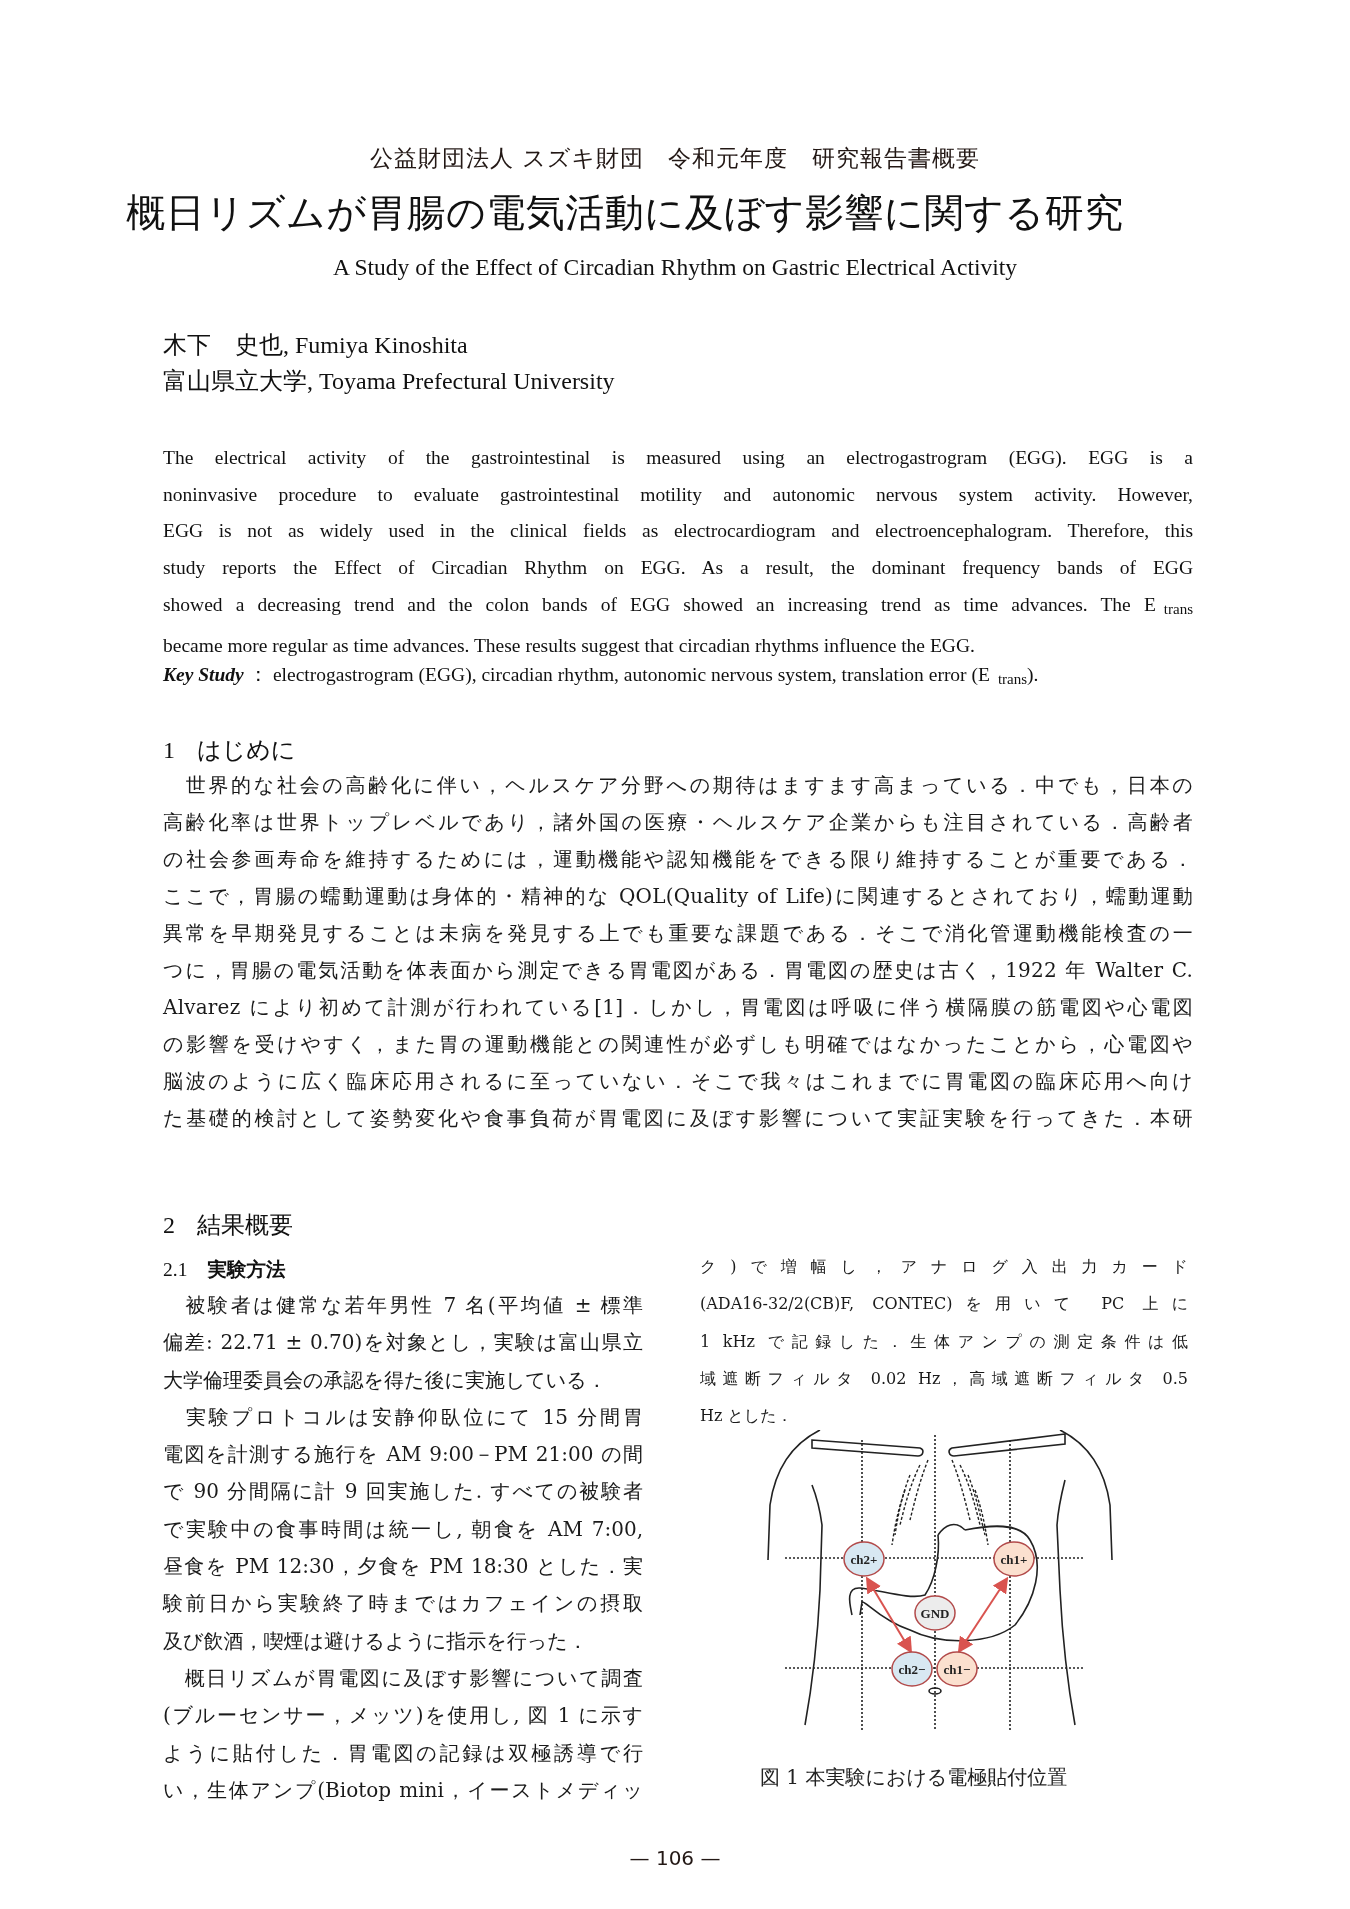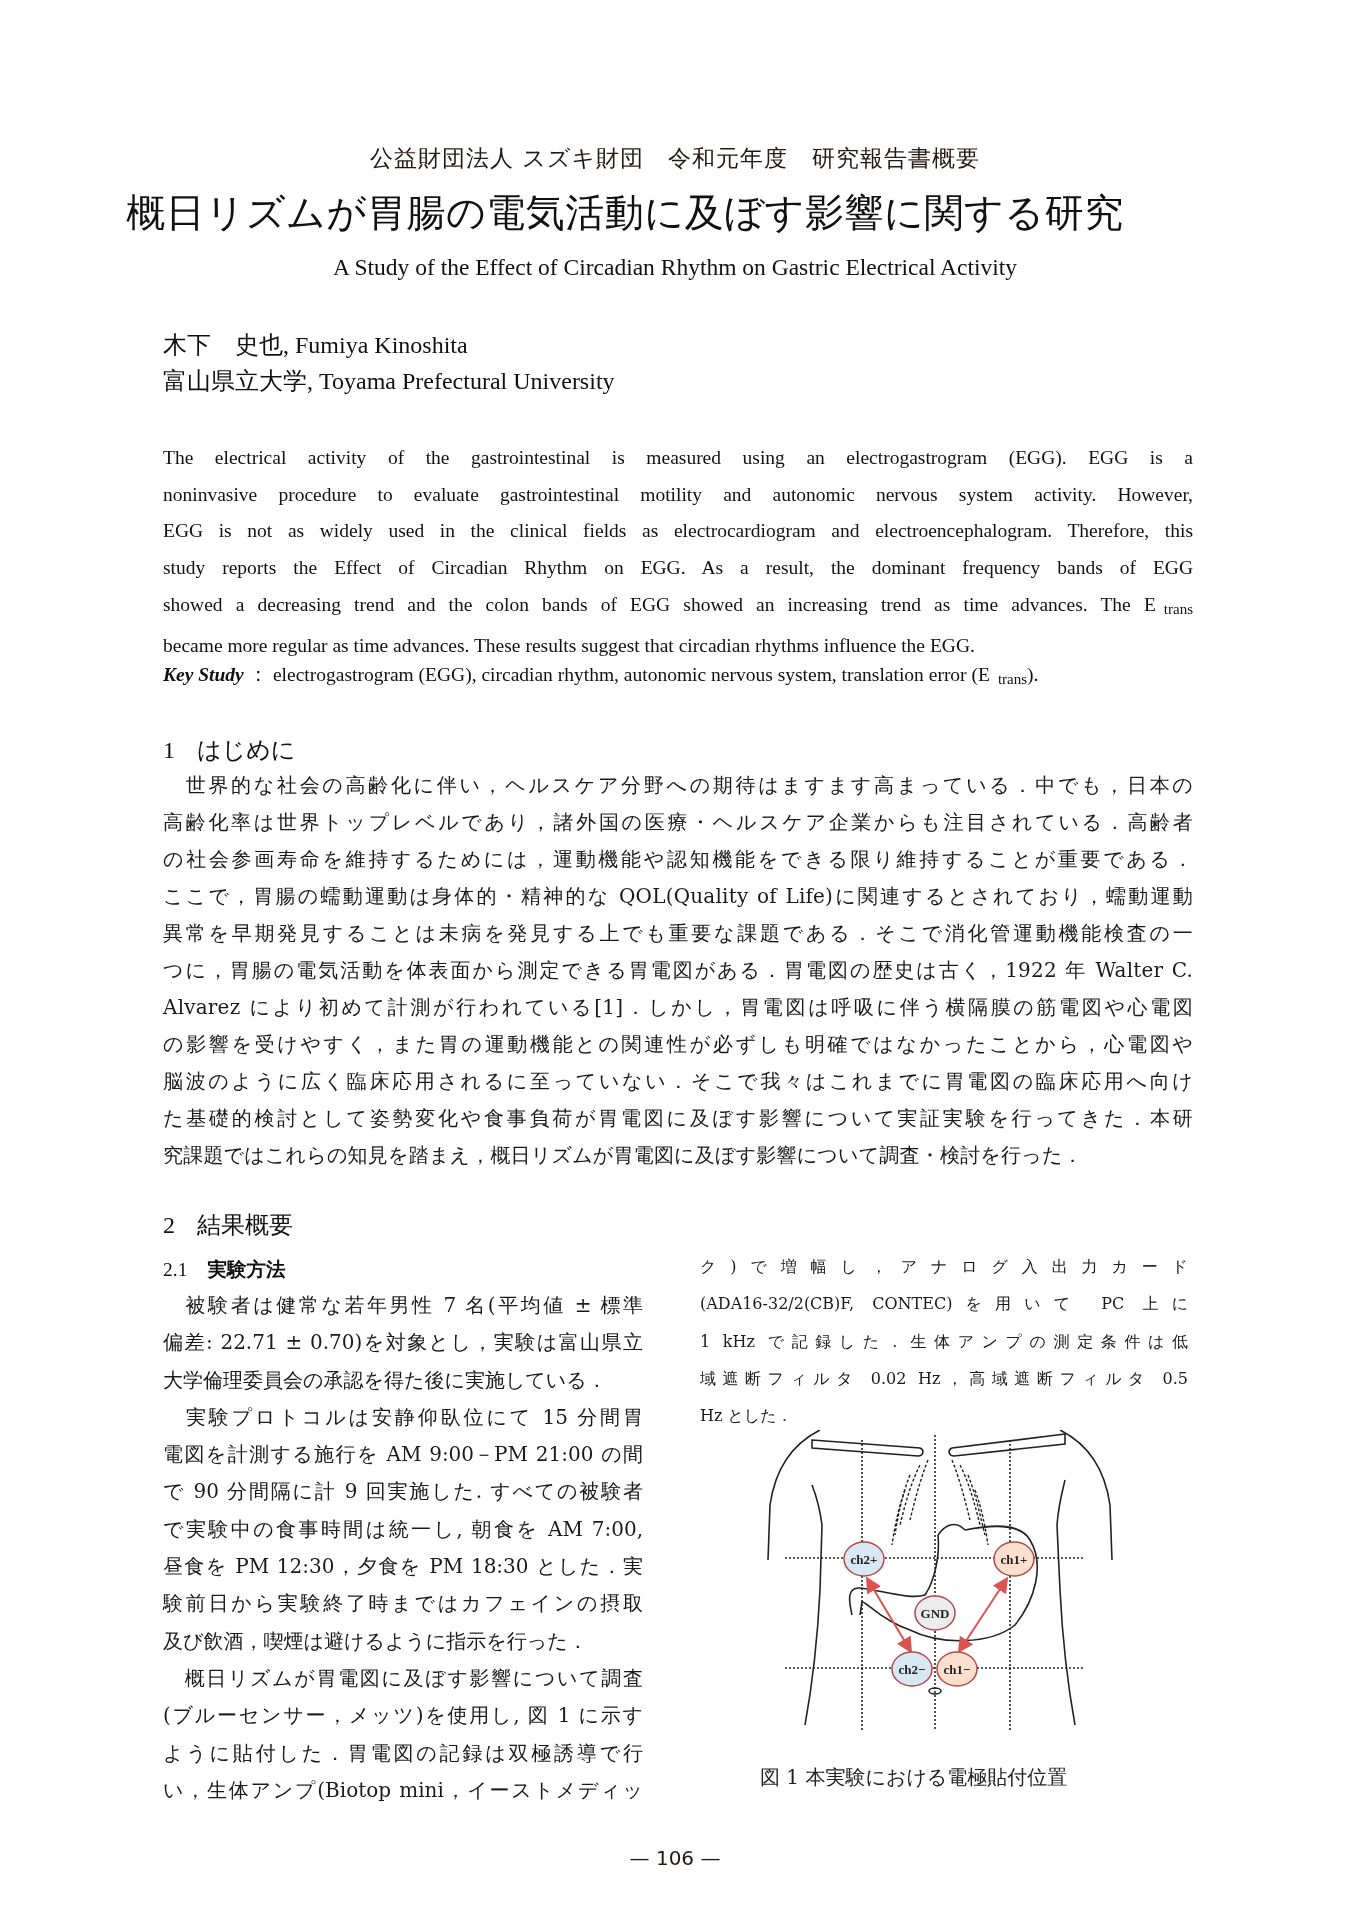--- a/index.html
+++ b/index.html
@@ -142,21 +142,20 @@
     <span class="line">　世界的な社会の高齢化に伴い，ヘルスケア分野への期待はますます高まっている．中でも，日本の</span>
     <span class="line">高齢化率は世界トップレベルであり，諸外国の医療・ヘルスケア企業からも注目されている．高齢者</span>
     <span class="line">の社会参画寿命を維持するためには，運動機能や認知機能をできる限り維持することが重要である．</span>
     <span class="line">ここで，胃腸の蠕動運動は身体的・精神的な QOL(Quality of Life)に関連するとされており，蠕動運動</span>
     <span class="line">異常を早期発見することは未病を発見する上でも重要な課題である．そこで消化管運動機能検査の一</span>
     <span class="line">つに，胃腸の電気活動を体表面から測定できる胃電図がある．胃電図の歴史は古く，1922 年 Walter C.</span>
     <span class="line">Alvarez により初めて計測が行われている[1]．しかし，胃電図は呼吸に伴う横隔膜の筋電図や心電図</span>
     <span class="line">の影響を受けやすく，また胃の運動機能との関連性が必ずしも明確ではなかったことから，心電図や</span>
     <span class="line">脳波のように広く臨床応用されるに至っていない．そこで我々はこれまでに胃電図の臨床応用へ向け</span>
     <span class="line">た基礎的検討として姿勢変化や食事負荷が胃電図に及ぼす影響について実証実験を行ってきた．本研</span>
-    <span class="line last">究課題ではこれらの知見を踏まえ，概日リズムが胃電図に及ぼす影響について調査・検討を行った．</span>
   </div>
 
   <div class="section-head s2">
     <span class="num">2</span><span class="ttl">結果概要</span>
   </div>
   <div class="s21">
     <span class="num">2.1</span><span class="ttl">実験方法</span>
   </div>
 
   <div class="col-left">

